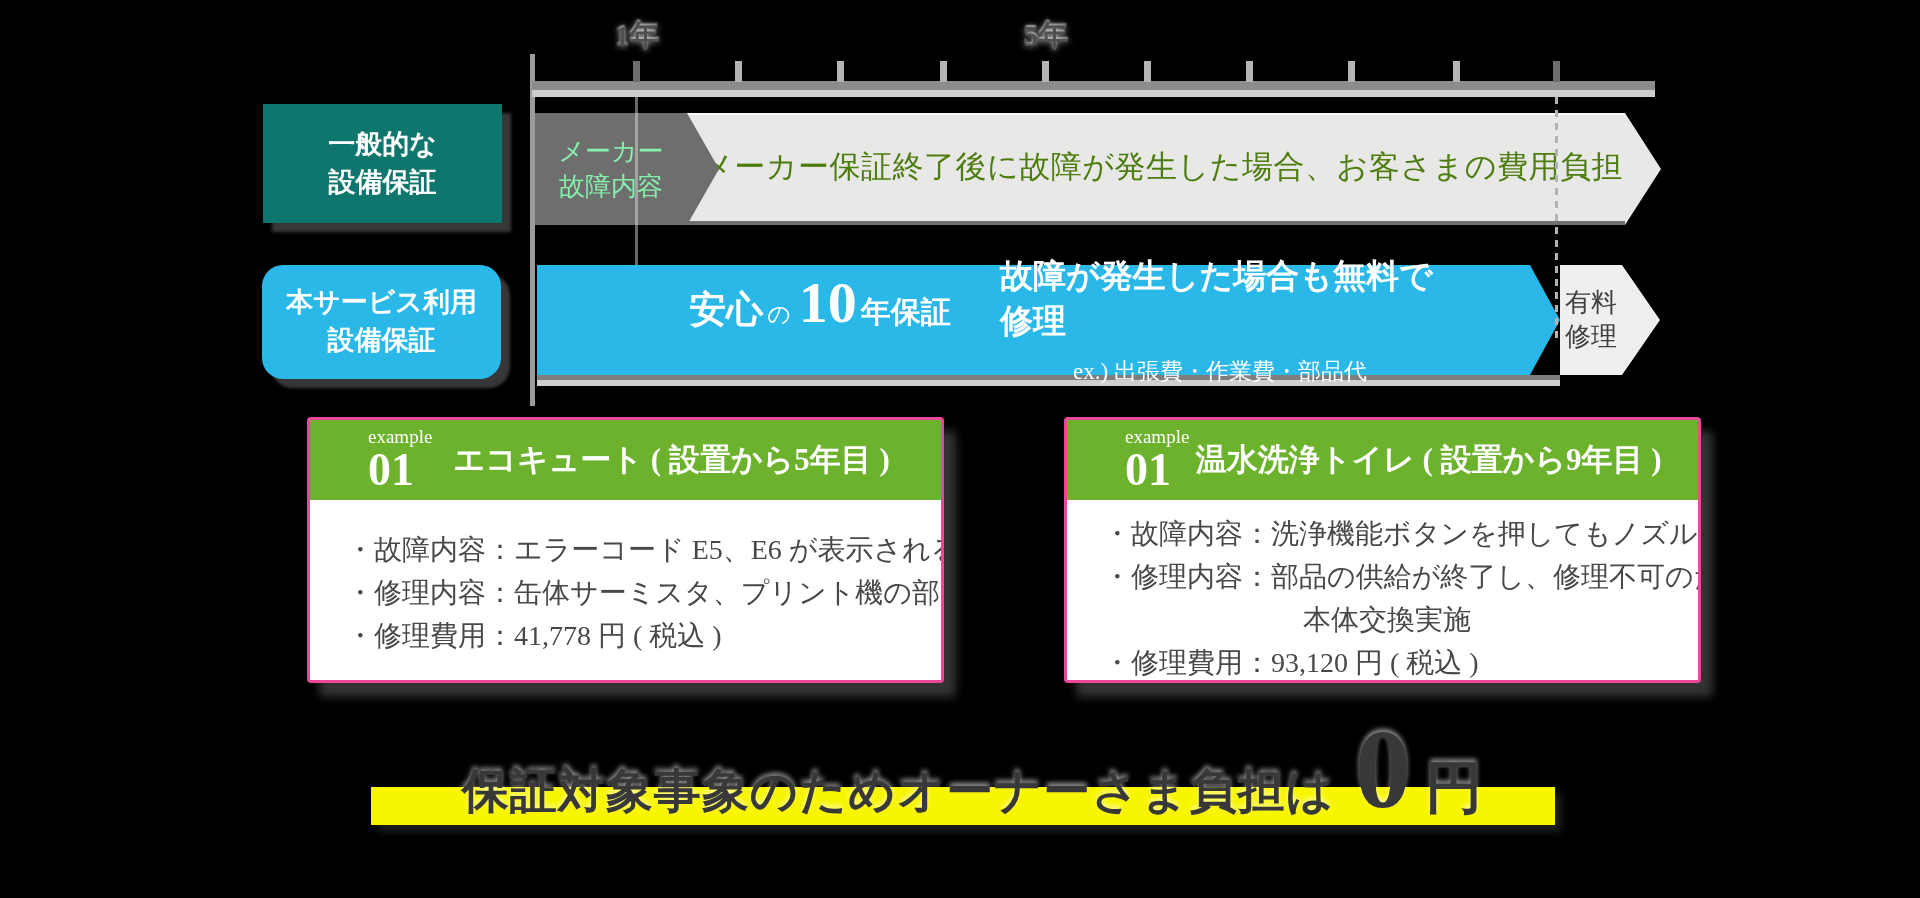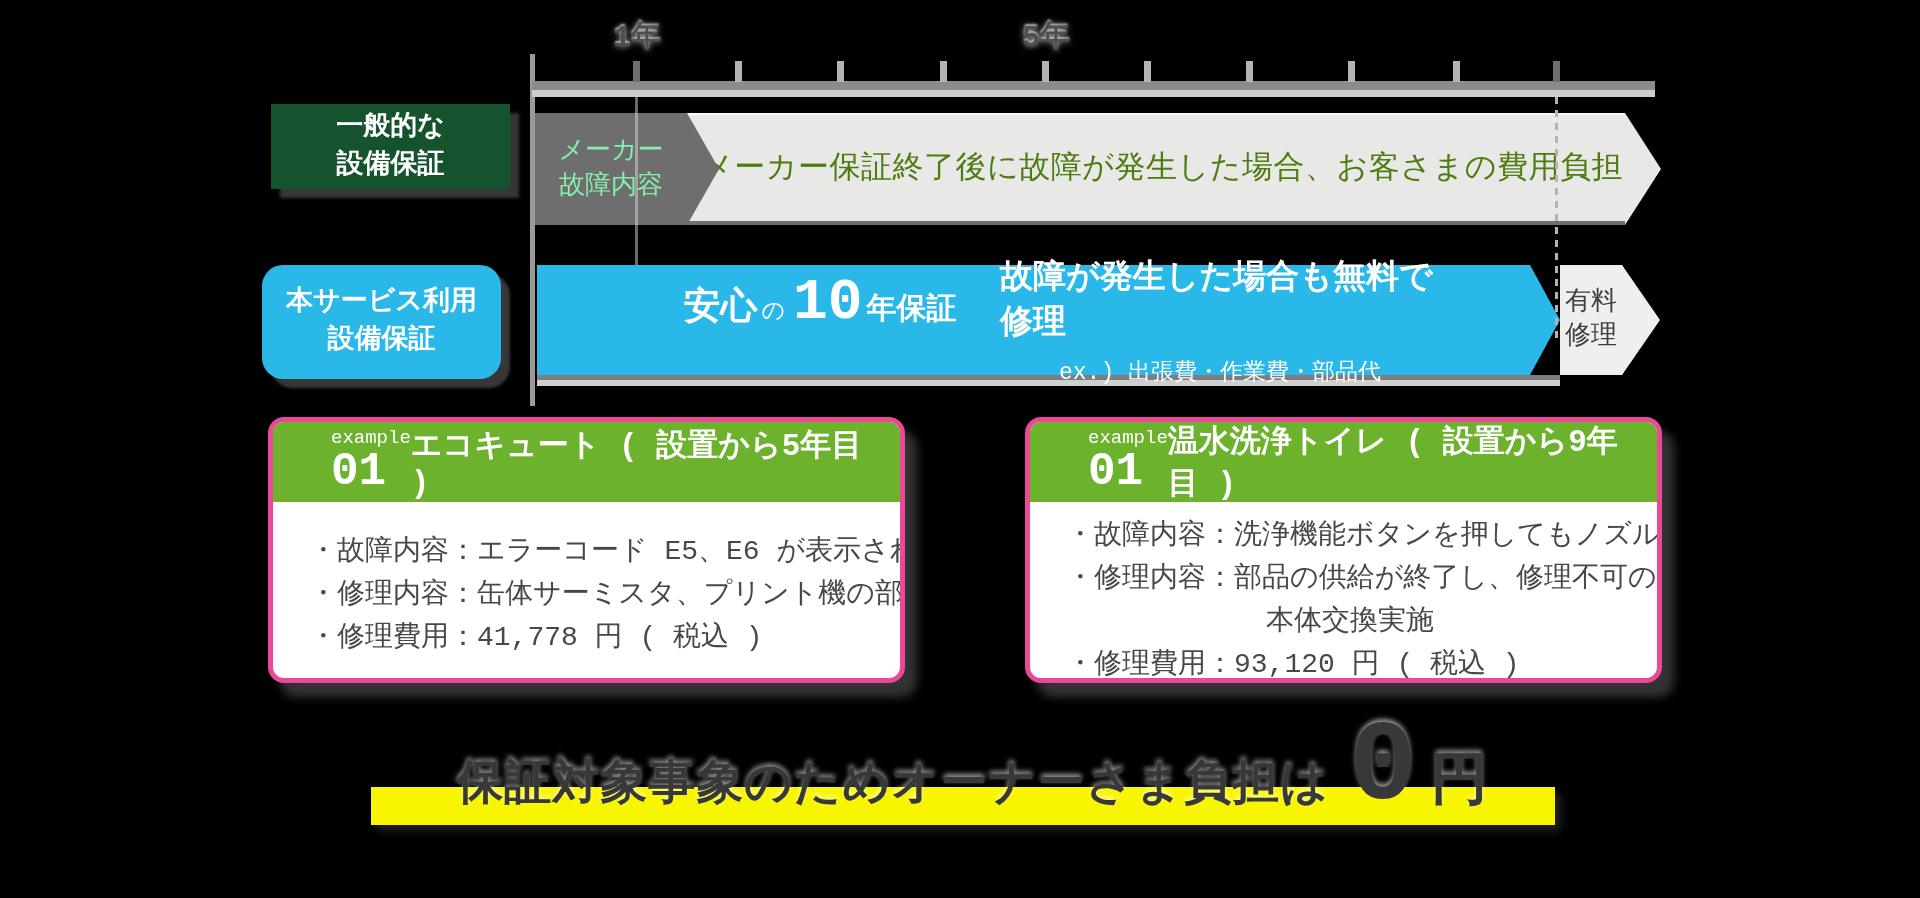--- a/index.html
+++ b/index.html
@@ -1,35 +1,35 @@
 <!DOCTYPE html>
 <html><head>
 <meta charset="utf-8">
 <style>
   html,body{margin:0;padding:0;background:#000;}
   #stage{
     position:relative;width:1920px;height:898px;background:#000;
     border-radius:22px;overflow:hidden;
-    font-family:Liberation Mono, monospace;
+    font-family:Liberation Serif, serif;
   }
   
   .axis-start{position:absolute;left:530px;top:54px;width:5px;height:352px;background:#9a9a9a;}
   .tl-bar{position:absolute;left:532px;top:81px;width:1123px;height:9px;background:#8c8c8c;}
   .tl-bar-light{position:absolute;left:532px;top:90px;width:1123px;height:7px;background:#cdcdcd;}
   .tick{position:absolute;top:61px;width:7px;height:21px;background:#b4b4b4;}
   .tick.major{background:#6e6e6e;}
   .tl-label{position:absolute;top:16px;width:220px;text-align:center;font-size:30px;font-weight:bold;
     color:#4f4f4f;text-shadow:0 0 6px rgba(255,255,255,.75),0 -2px 2px rgba(255,255,255,.55);}
   .guide-y1{position:absolute;left:635px;top:97px;width:3px;height:168px;background:rgba(230,230,230,.45);z-index:6;}
   .guide-y10{position:absolute;left:1555px;top:97px;width:3px;height:243px;z-index:7;
     background:repeating-linear-gradient(to bottom,#b3b3b3 0 7px,transparent 7px 13px);}
   
   .row-label{position:absolute;width:239px;display:flex;flex-direction:column;justify-content:center;
     align-items:center;color:#fff;font-size:27px;font-weight:bold;line-height:1.4;text-align:center;}
-  .row-label.gray{left:263px;top:104px;height:85px;background:#14532d;box-shadow:9px 9px 3px rgba(100,100,100,.55);margin-left:8px;}
+  .row-label.gray{left:263px;top:104px;height:119px;background:#0f766e;box-shadow:9px 9px 3px rgba(100,100,100,.55);}
   .row-label.blue{left:262px;top:265px;height:114px;background:#29b8e8;box-shadow:9px 9px 3px rgba(100,100,100,.55);border-radius:21px;}
   
   .gray-bar{position:absolute;left:680px;top:113px;width:945px;height:112px;background:#e8e8e7;
     border-top:2px solid #f7f7f7;border-bottom:4px solid #6f6f6f;box-sizing:border-box;}
   .gray-bar-tip{position:absolute;left:1625px;top:113px;width:0;height:0;
     border-top:56px solid transparent;border-bottom:56px solid transparent;border-left:36px solid #e8e8e7;}
   .gray-bar-text{position:absolute;left:700px;top:113px;width:925px;height:108px;display:flex;
     align-items:center;justify-content:center;font-size:31px;color:#4d7c0f;letter-spacing:.5px;}
   .maker-arrow{position:absolute;left:535px;top:113px;width:152px;height:112px;background:#6e6e6e;
     display:flex;flex-direction:column;justify-content:center;align-items:center;color:#86efac;
@@ -51,22 +51,22 @@
   .free-repair{position:absolute;left:1000px;top:265px;width:440px;height:110px;display:flex;
     flex-direction:column;align-items:center;justify-content:center;color:#fff;}
   .free-main{font-size:33px;font-weight:bold;}
   .free-sub{font-size:23px;margin-top:12px;}
   .paid-chevron{position:absolute;left:1560px;top:265px;width:62px;height:110px;background:#efefef;
     display:flex;flex-direction:column;justify-content:center;align-items:center;color:#3f3f3f;
     font-size:26px;line-height:1.3;z-index:4;}
   .paid-chevron-tip{position:absolute;left:1622px;top:265px;width:0;height:0;z-index:4;
     border-top:55px solid transparent;border-bottom:55px solid transparent;border-left:38px solid #efefef;}
   
-  .card{position:absolute;top:417px;width:637px;height:266px;background:#fff;border:5px solid #ec4899;
-    border-radius:16px;box-sizing:border-box;box-shadow:12px 14px 10px rgba(135,135,135,.38);overflow:hidden;}
+  .card{position:absolute;top:417px;width:637px;height:266px;background:#fff;border:3px solid #ec4899;
+    border-radius:4px;box-sizing:border-box;box-shadow:12px 14px 10px rgba(135,135,135,.38);overflow:hidden;margin-left:39px;}
   .card.one{left:268px;}
   .card.two{left:1025px;}
   .card-header{height:80px;background:#6cb22d;display:flex;align-items:stretch;}
   .ex-block{margin-left:58px;display:flex;flex-direction:column;justify-content:center;color:#fff;padding-top:2px;}
   .ex-tag{font-size:19px;line-height:1;}
   .ex-num{font-size:46px;font-weight:bold;line-height:1.05;}
   .card-title{flex:1;display:flex;align-items:center;justify-content:center;color:#fff;
     font-size:31px;font-weight:bold;padding-right:30px;}
   .card-body{padding:28px 10px 0 36px;}
   .card.two .card-body{padding-top:12px;}

